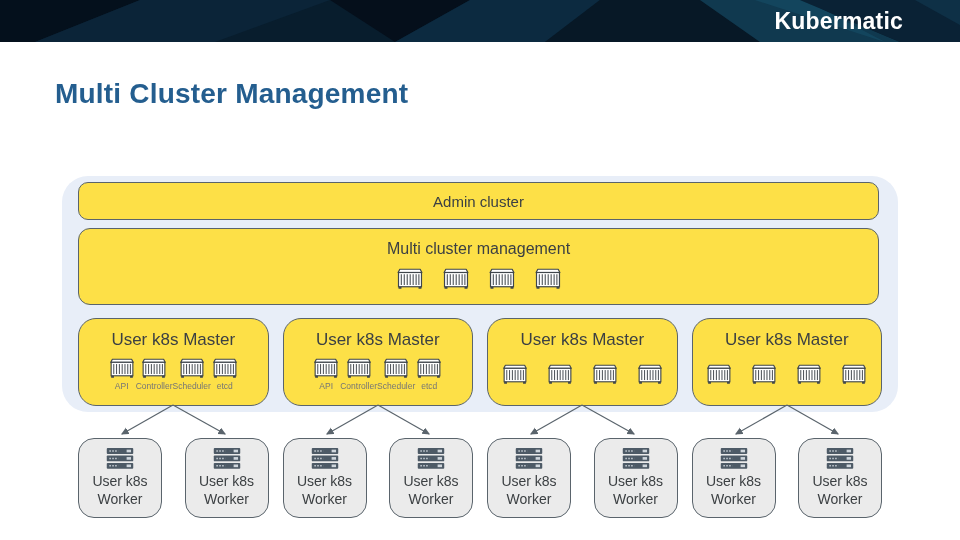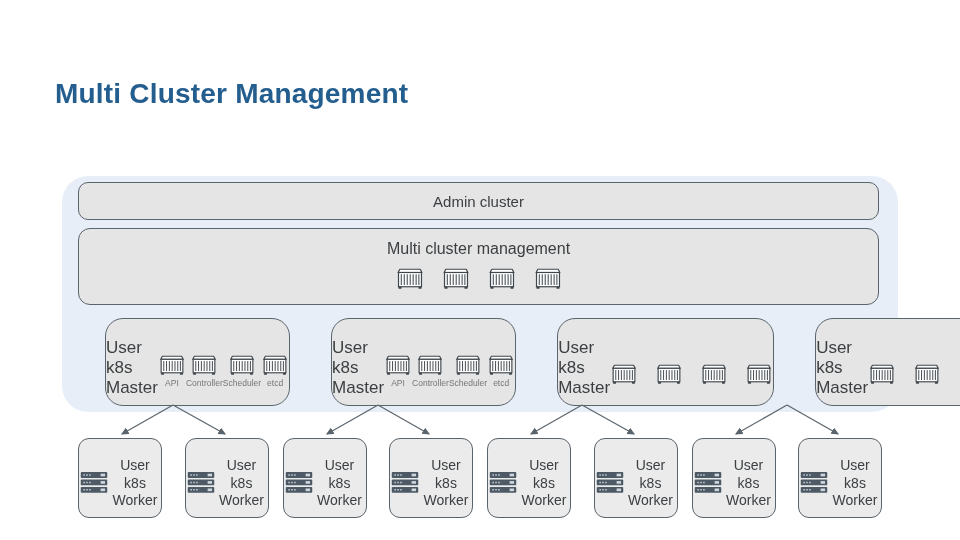--- a/index.html
+++ b/index.html
@@ -15,53 +15,53 @@
 
   
   .title { position:absolute; left:55px; top:79px; font-size:28px; font-weight:bold;
            color:#245e8f; line-height:1.1; letter-spacing:0.2px; }
   .subtitle { position:absolute; left:55px; top:120px; font-size:17px; color:#202124; line-height:1.3; }
 
   
   .panel { position:absolute; left:62px; top:176px; width:836px; height:236px;
            background:#e8eef8; border-radius:26px; }
 
-  .white-box { background:#e5e5e5; border:1.4px solid #5a646c; }
+  .white-box { background:#fde047; border:1.4px solid #5a646c; }
 
   .admin-box { position:absolute; left:78px; top:182px; width:801px; height:38px;
                border-radius:10px; display:flex; align-items:center; justify-content:center; }
   .admin-box .box-label { font-size:15px; color:#3c4043; }
 
   .mcm-box { position:absolute; left:78px; top:228px; width:801px; height:77px;
              border-radius:12px; display:flex; flex-direction:column; align-items:center; padding-top:10px; }
   .mcm-box .box-label { font-size:16px; color:#3c4043; line-height:20px; }
   .mcm-icons { display:flex; gap:16px; margin-top:7px; }
 
   
   .masters-row { position:absolute; left:78px; top:318px; width:804px; height:88px;
                  display:flex; gap:14px; }
-  .master-box { flex:1; border-radius:18px; display:flex; flex-direction:row; align-items:center;
-                padding-top:11px;margin-left:27px; }
+  .master-box { flex:1; border-radius:18px; display:flex; flex-direction:column; align-items:center;
+                padding-top:11px; }
   .master-title { font-size:17px; color:#3c4043; line-height:20px; }
   .components { display:flex; gap:0; margin-top:6px; align-items:flex-start; justify-content:center; }
   .components.no-labels { gap:17px; margin-top:12px; }
   .component { display:flex; flex-direction:column; align-items:center; }
   .component-label { font-size:8.5px; color:#757575; margin-top:1px; white-space:nowrap; }
 
   .icon { display:block; line-height:0; }
 
   
   .arrows { position:absolute; left:0; top:404px; width:960px; height:34px; }
 
   
   .workers-row { position:absolute; left:78px; top:438px; width:804px; height:80px;
                  display:flex; gap:14px; }
   .worker-group { flex:1; display:flex; justify-content:space-between; }
   .worker-box { width:84px; height:80px; background:#ebebeb; border:1.4px solid #5a646c;
-                border-radius:11px; display:flex; flex-direction:row; align-items:center; padding-top:8px; }
+                border-radius:16px; display:flex; flex-direction:column; align-items:center; padding-top:8px; }
   .worker-label { font-size:14px; color:#3c4043; text-align:center; line-height:1.25; margin-top:3px; }
 </style>
 </head>
 <body>
 
 <div class="page">
 
   <svg width="0" height="0" style="position:absolute">
     <defs>
       <symbol id="ic-container" viewBox="0 0 32 27">
@@ -83,20 +83,35 @@
         </g>
         <g>
           <rect x="2" y="18" width="30" height="6.6" rx="1" fill="#4d5a66"></rect>
           <line x1="5" y1="21.3" x2="15" y2="21.3" stroke="#cfd6dc" stroke-width="1.7" stroke-dasharray="1.6 1.7"></line>
           <rect x="24.5" y="19.8" width="5" height="3" fill="#cfd6dc"></rect>
         </g>
       </symbol>
     </defs>
   </svg>
 
+  <div class="header">
+    <svg viewBox="0 0 960 42" preserveAspectRatio="none">
+      <rect width="960" height="42" fill="#081d2d"></rect>
+      <polygon points="0,0 140,0 35,42 0,42" fill="#04101c"></polygon>
+      <polygon points="140,0 330,0 215,42 35,42" fill="#0b2438"></polygon>
+      <polygon points="330,0 470,0 395,42" fill="#050f1b"></polygon>
+      <polygon points="470,0 600,0 545,42 395,42" fill="#0c2a40"></polygon>
+      <polygon points="600,0 700,0 760,42 545,42" fill="#071826"></polygon>
+      <polygon points="700,0 800,0 900,42 760,42" fill="#10394f"></polygon>
+      <polygon points="755,0 805,0 885,42" fill="#15506a" opacity="0.55"></polygon>
+      <polygon points="800,0 960,0 960,42 900,42" fill="#0a2235"></polygon>
+      <polygon points="915,0 960,0 960,25" fill="#0e3046"></polygon>
+    </svg>
+    <div class="logo">Kubermatic</div>
+  </div>
 
   <div class="title">Multi Cluster Management</div>
 
   <div class="panel"></div>
 
   <div class="admin-box white-box">
     <span class="box-label">Admin cluster</span>
   </div>
 
   <div class="mcm-box white-box">

